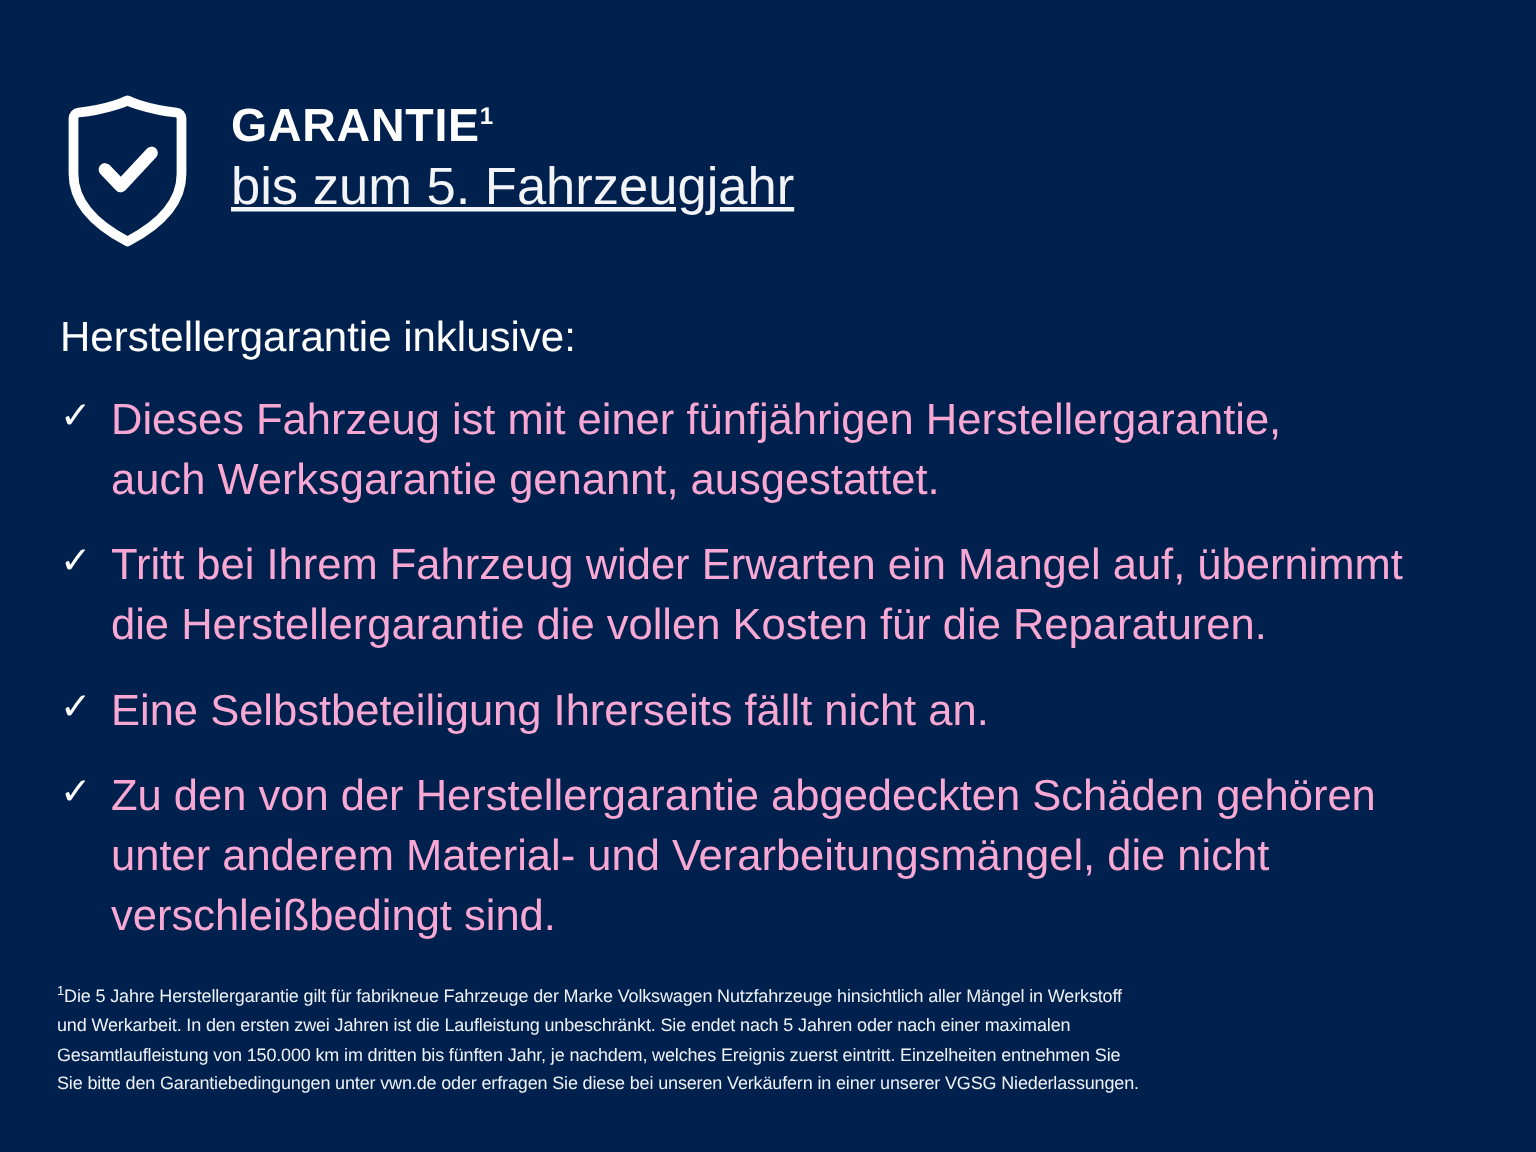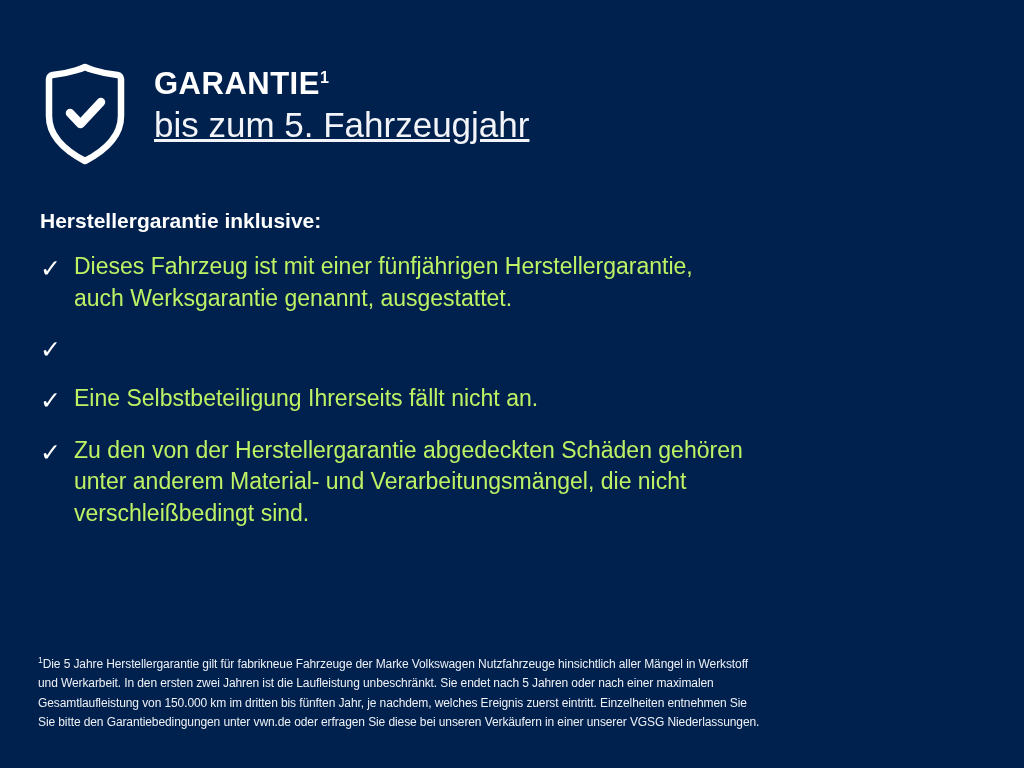--- a/index.html
+++ b/index.html
@@ -74,22 +74,22 @@
   }
 
   
   .body-block {
     position: absolute;
     left: 40px;
     top: 208px;
     width: 940px;
   }
   .lead {
-    font-size: 21px;
-    font-weight: 700;
+    font-size: 28px;
+    font-weight: 400;
     color: #ffffff;
     margin: 0 0 18px 0;
     line-height: 1.2;
   }
   .bullet-list {
     list-style: none;
     margin: 0;
     padding: 0;
   }
   .bullet {
@@ -103,24 +103,24 @@
   .check-mark {
     flex: 0 0 auto;
     width: 34px;
     font-size: 25px;
     font-weight: 300;
     line-height: 1.38;
     color: #ffffff;
     text-align: left;
   }
   .bullet-text {
-    font-size: 23px;
+    font-size: 29px;
     font-weight: 400;
     line-height: 1.38;
-    color: #bef264;
+    color: #f9a8d4;
     white-space: pre-line;
   }
 
   
   .footnote {
     position: absolute;
     left: 38px;
     right: 30px;
     top: 655px;
     font-size: 12px;
@@ -158,20 +158,22 @@
     <div class="lead">Herstellergarantie inklusive:</div>
 
     <ul class="bullet-list">
       <li class="bullet">
         <span class="check-mark">✓</span>
         <span class="bullet-text">Dieses Fahrzeug ist mit einer fünfjährigen Herstellergarantie,
 auch Werksgarantie genannt, ausgestattet.</span>
       </li>
       <li class="bullet">
         <span class="check-mark">✓</span>
+        <span class="bullet-text">Tritt bei Ihrem Fahrzeug wider Erwarten ein Mangel auf, übernimmt
+die Herstellergarantie die vollen Kosten für die Reparaturen.</span>
       </li>
       <li class="bullet">
         <span class="check-mark">✓</span>
         <span class="bullet-text">Eine Selbstbeteiligung Ihrerseits fällt nicht an.</span>
       </li>
       <li class="bullet">
         <span class="check-mark">✓</span>
         <span class="bullet-text">Zu den von der Herstellergarantie abgedeckten Schäden gehören
 unter anderem Material- und Verarbeitungsmängel, die nicht
 verschleißbedingt sind.</span>

